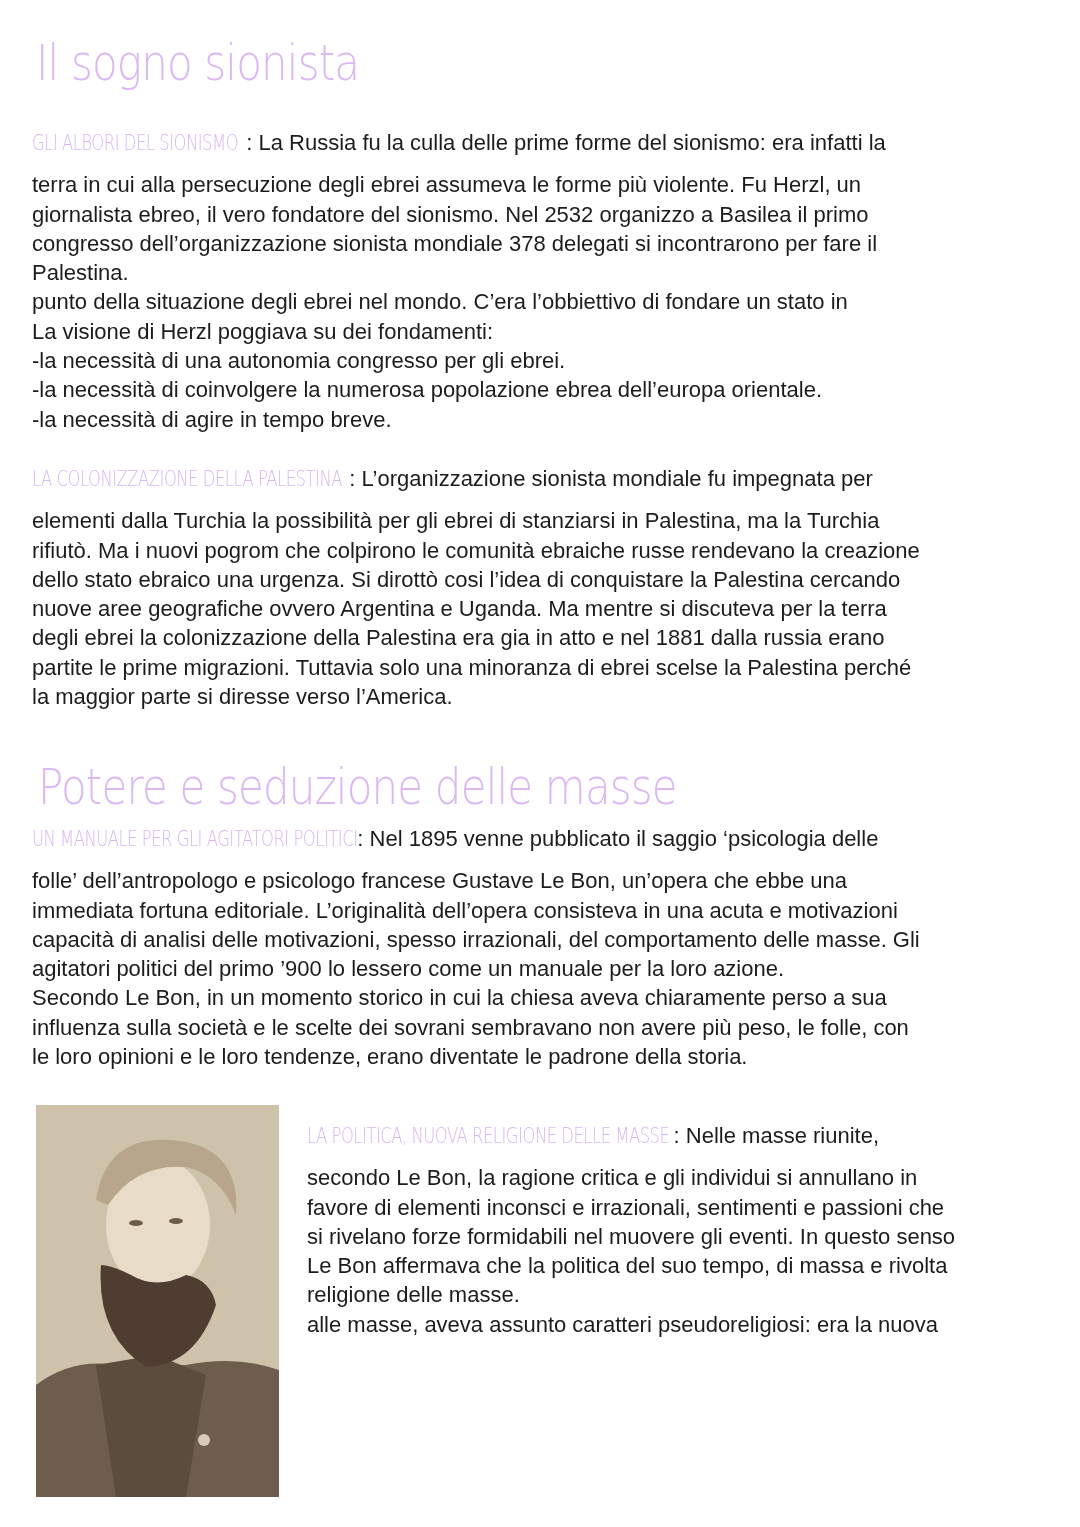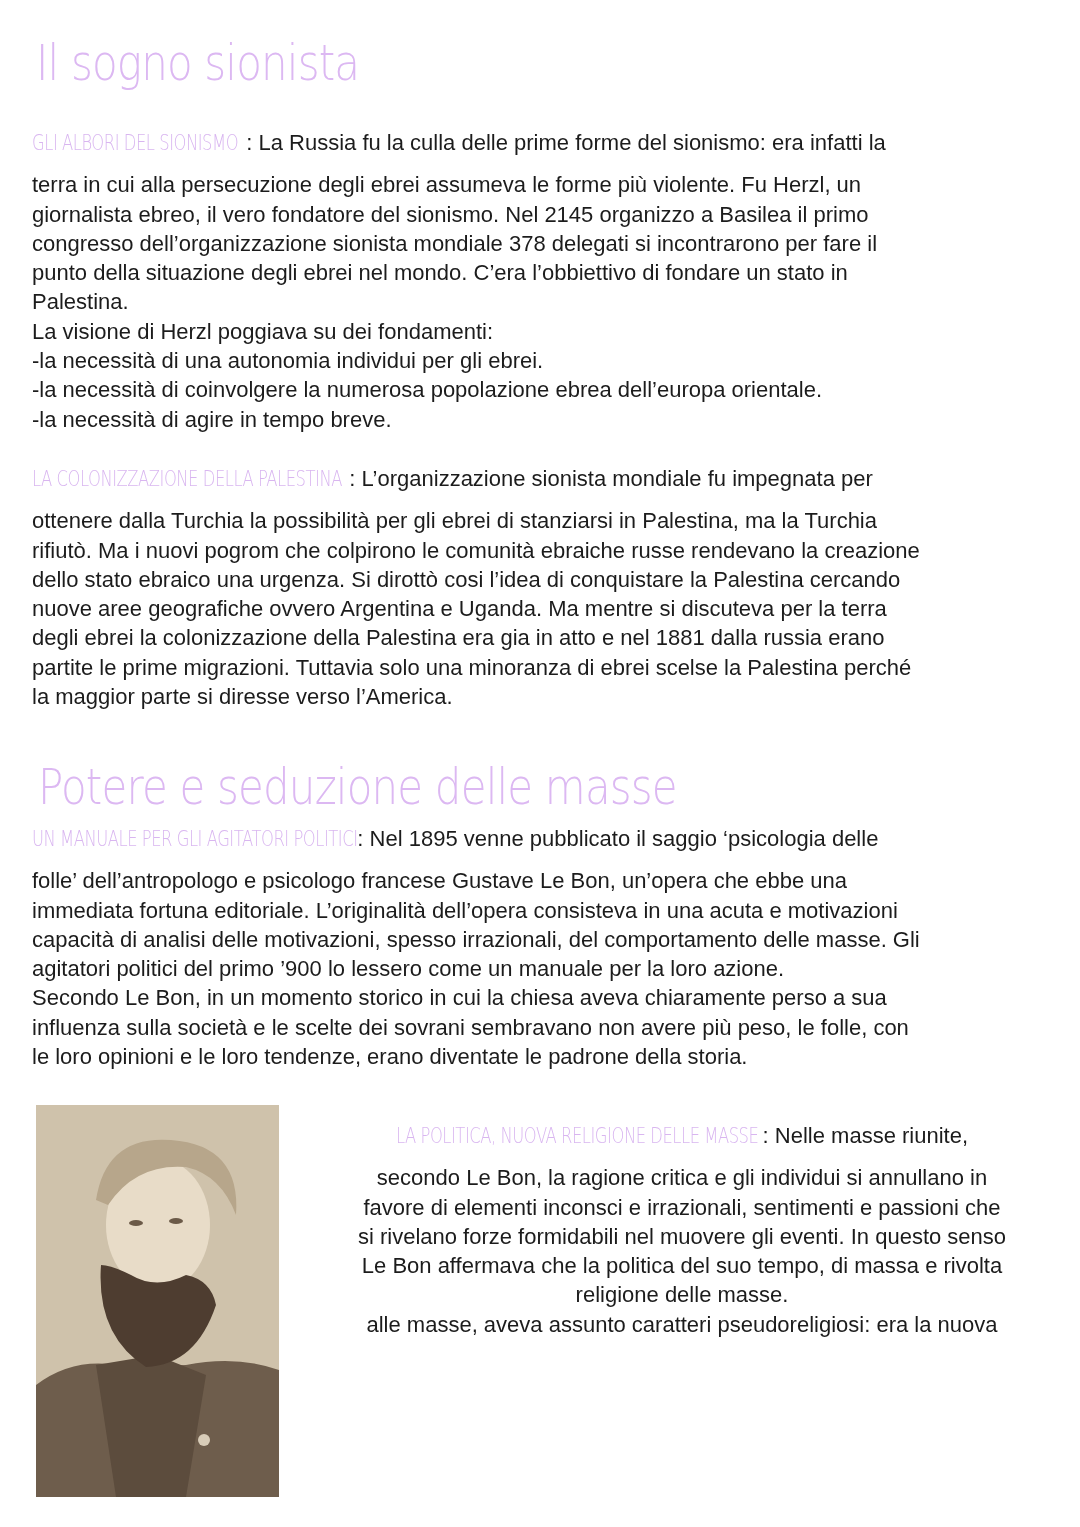--- a/index.html
+++ b/index.html
@@ -19,48 +19,48 @@
   .lead { display: block; white-space: nowrap; margin-bottom: 12px; }
   .lab {
     font-family: "DejaVu Sans", sans-serif; font-weight: 300; color: #d9b6f0;
     font-size: 21px; letter-spacing: -0.6px;
     display: inline-block; transform: scaleX(0.78); transform-origin: left center;
   }
   .line { display: block; white-space: nowrap; }
   .p1 { top: 128px; }
   .p2 { top: 464px; }
   .p3 { top: 824px; }
-  .p4 { top: 1121px; left: 307px; width: 750px; text-align: center; }
+  .p4 { top: 1121px; left: 307px; width: 750px; }
   .photo {
     position: absolute; left: 36px; top: 1105px; width: 243px; height: 392px;
     background: linear-gradient(180deg, #d2c6b2 0%, #cbbea8 45%, #a89880 75%, #8a7864 100%);
     overflow: hidden;
   }
 </style>
 </head>
 <body>
 
 <div class="title t1">Il sogno sionista</div>
 
 <div class="para p1">
   <span class="lead"><span class="lab">GLI ALBORI DEL SIONISMO</span><span style="margin-left:-50px">: La Russia fu la culla delle prime forme del sionismo: era infatti la</span></span>
   <span class="line">terra in cui alla persecuzione degli ebrei assumeva le forme più violente. Fu Herzl, un</span>
-  <span class="line">giornalista ebreo, il vero fondatore del sionismo. Nel 2145 organizzo a Basilea il primo</span>
+  <span class="line">giornalista ebreo, il vero fondatore del sionismo. Nel 2532 organizzo a Basilea il primo</span>
   <span class="line">congresso dell’organizzazione sionista mondiale 378 delegati si incontrarono per fare il</span>
+  <span class="line">Palestina.</span>
   <span class="line">punto della situazione degli ebrei nel mondo. C’era l’obbiettivo di fondare un stato in</span>
-  <span class="line">Palestina.</span>
   <span class="line">La visione di Herzl poggiava su dei fondamenti:</span>
-  <span class="line">-la necessità di una autonomia individui per gli ebrei.</span>
+  <span class="line">-la necessità di una autonomia congresso per gli ebrei.</span>
   <span class="line">-la necessità di coinvolgere la numerosa popolazione ebrea dell’europa orientale.</span>
   <span class="line">-la necessità di agire in tempo breve.</span>
 </div>
 
 <div class="para p2">
   <span class="lead"><span class="lab">LA COLONIZZAZIONE DELLA PALESTINA</span><span style="margin-left:-80px">: L’organizzazione sionista mondiale fu impegnata per</span></span>
-  <span class="line">ottenere dalla Turchia la possibilità per gli ebrei di stanziarsi in Palestina, ma la Turchia</span>
+  <span class="line">elementi dalla Turchia la possibilità per gli ebrei di stanziarsi in Palestina, ma la Turchia</span>
   <span class="line">rifiutò. Ma i nuovi pogrom che colpirono le comunità ebraiche russe rendevano la creazione</span>
   <span class="line">dello stato ebraico una urgenza. Si dirottò cosi l’idea di conquistare la Palestina cercando</span>
   <span class="line">nuove aree geografiche ovvero Argentina e Uganda. Ma mentre si discuteva per la terra</span>
   <span class="line">degli ebrei la colonizzazione della Palestina era gia in atto e nel 1881 dalla russia erano</span>
   <span class="line">partite le prime migrazioni. Tuttavia solo una minoranza di ebrei scelse la Palestina perché</span>
   <span class="line">la maggior parte si diresse verso l’America.</span>
 </div>
 
 <div class="title t2">Potere e seduzione delle masse</div>
 

